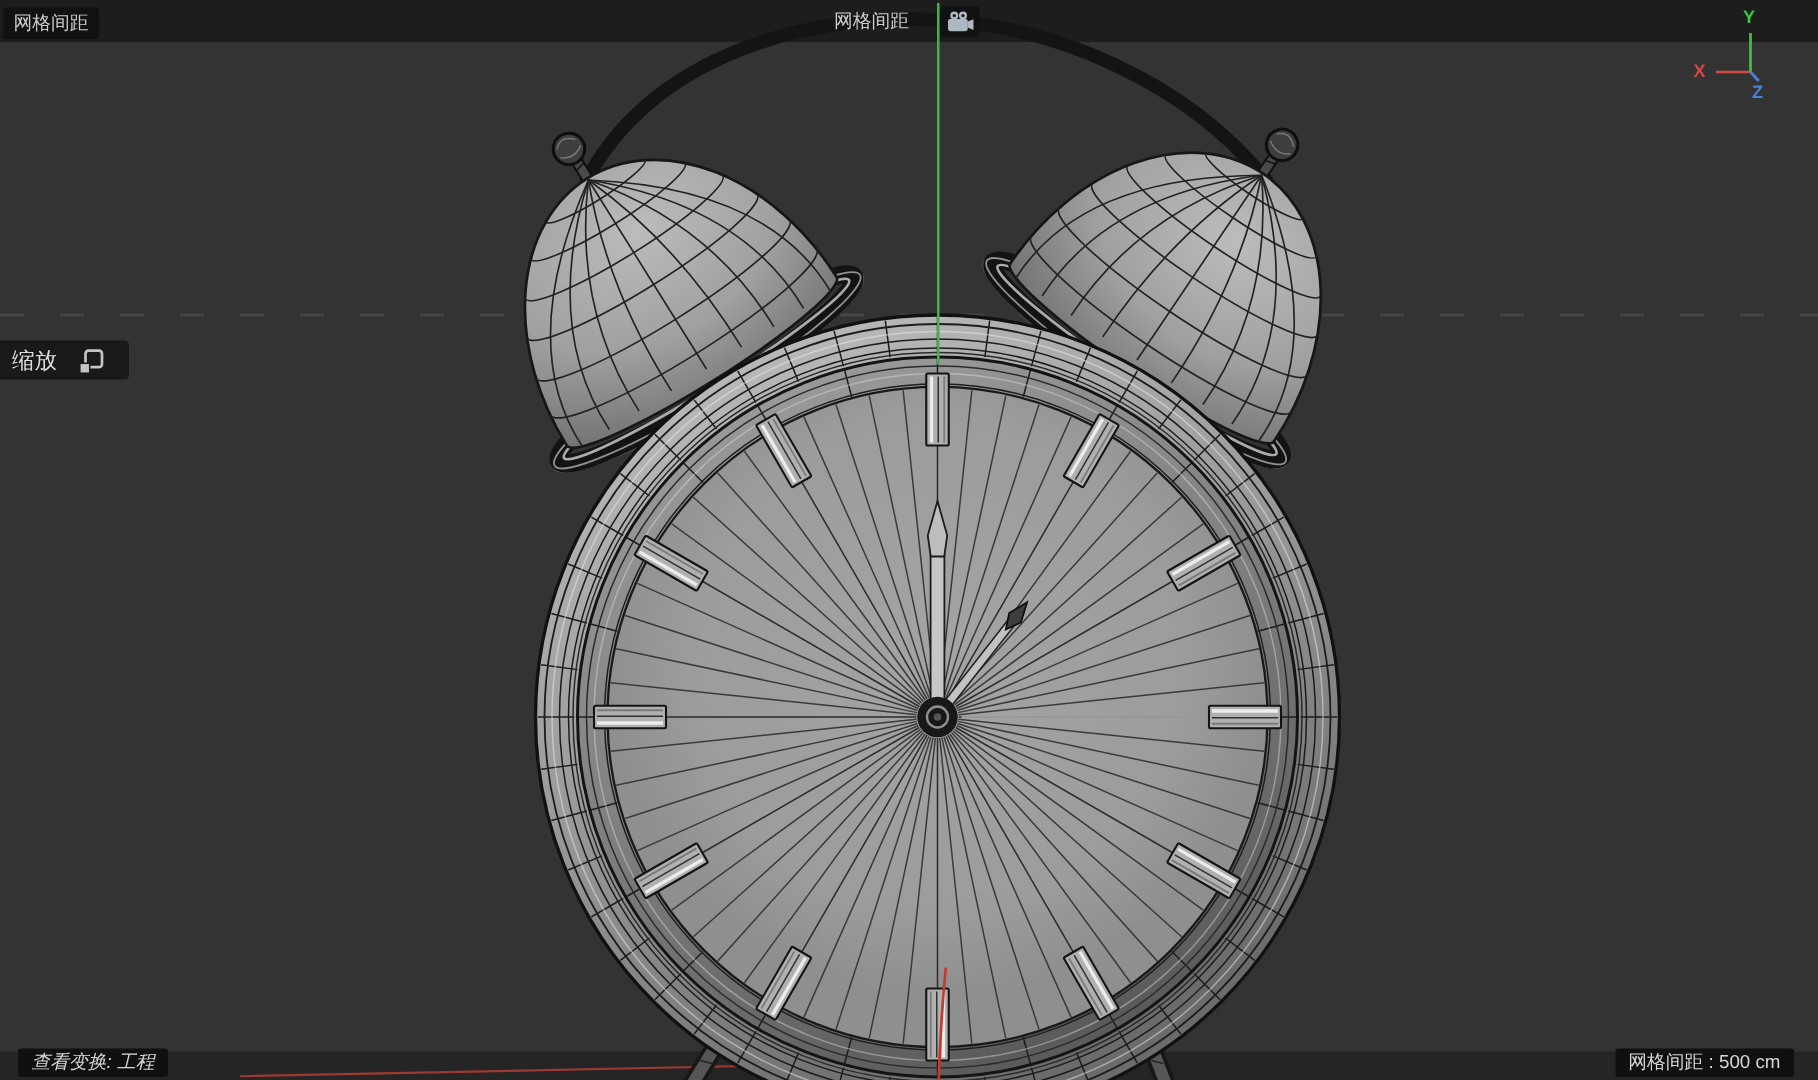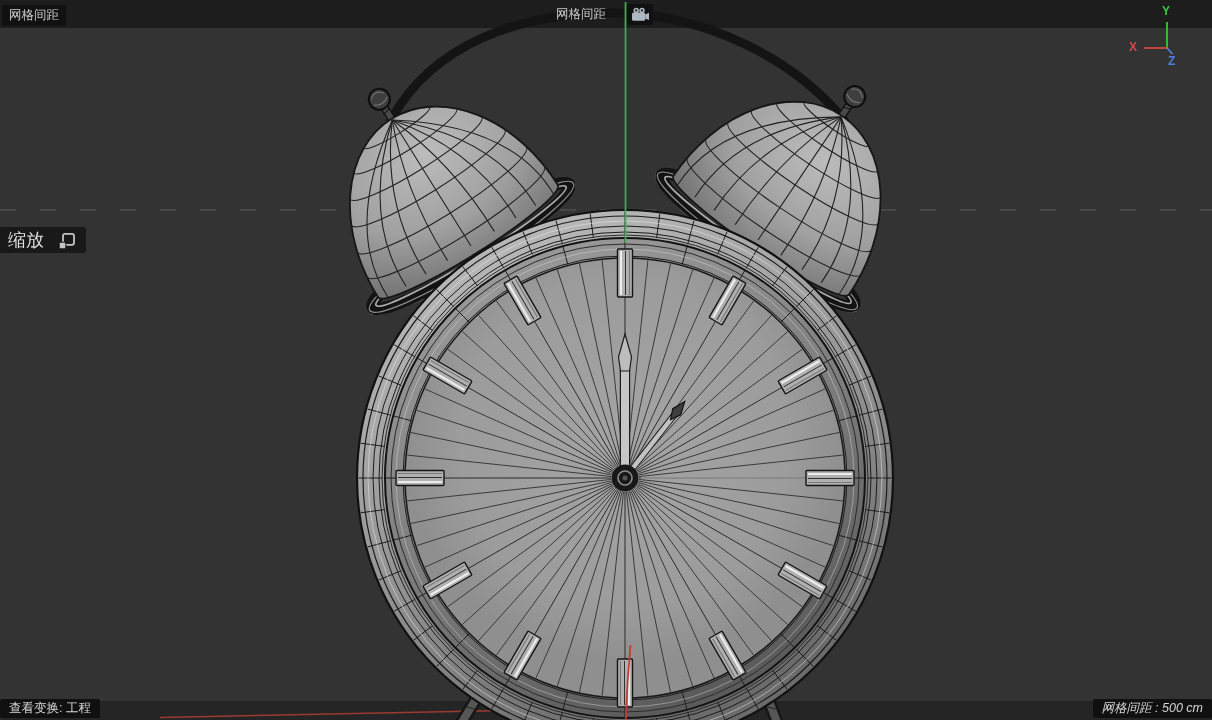--- a/index.html
+++ b/index.html
@@ -7,25 +7,25 @@
        font-family:"Liberation Sans","DejaVu Sans",sans-serif;}
   .topbar{position:absolute;left:0;top:0;width:1212px;height:28px;background:var(--topbar_bg,#1d1d1d);z-index:1;}
   .statusband{position:absolute;left:0;bottom:0;width:1212px;height:19px;background:var(--statusband_bg,#252525);z-index:1;}
   #scene{position:absolute;left:0;top:0;z-index:5;}
   .hud{position:absolute;z-index:10;color:var(--label_text,#ccc);font-size:12.5px;line-height:1;}
   .chip{background:var(--chip_bg,#111);border-radius:2px;padding:4px 7px;}
   .viewchip{left:2px;top:5px;}
   .camlabel{left:556px;top:8px;background:transparent;}
   .camchip{left:627px;top:4px;width:26px;height:21px;display:flex;align-items:center;justify-content:center;padding:0;border-radius:3px;}
   .zoomchip{left:0;top:227px;width:86px;height:26px;border-radius:0 3px 3px 0;display:flex;align-items:center;padding:0;background:#191919;}
-  .zoomchip .txt{margin-left:8px;font-size:18px;color:#dedede;}
+  .zoomchip .txt{margin-left:8px;font-size:15px;color:#dedede;}
   .zoomchip .ic{margin-left:14px;margin-top:2px;}
   .statuschip{bottom:2px;background:#101010;color:#d6d6d6;padding:3px 9px 4px;border-radius:2px;}
-  .statusleft{left:0;}
-  .statusright{right:0;font-style:italic;}
+  .statusleft{left:12px;font-style:italic;}
+  .statusright{right:16px;}
   .gizmo{left:1122px;top:2px;width:72px;height:66px;z-index:10;position:absolute;}
   .gizmo span{position:absolute;font-size:12px;font-weight:600;}
   .gz-x{left:7px;top:38px;color:var(--axis_x,#d24b45);}
   .gz-y{left:40px;top:2px;color:var(--axis_y,#36c93b);}
   .gz-z{left:46px;top:52px;color:var(--axis_z,#4c80dd);}
 </style>
 </head>
 <body>
 
 <div class="topbar"></div>

